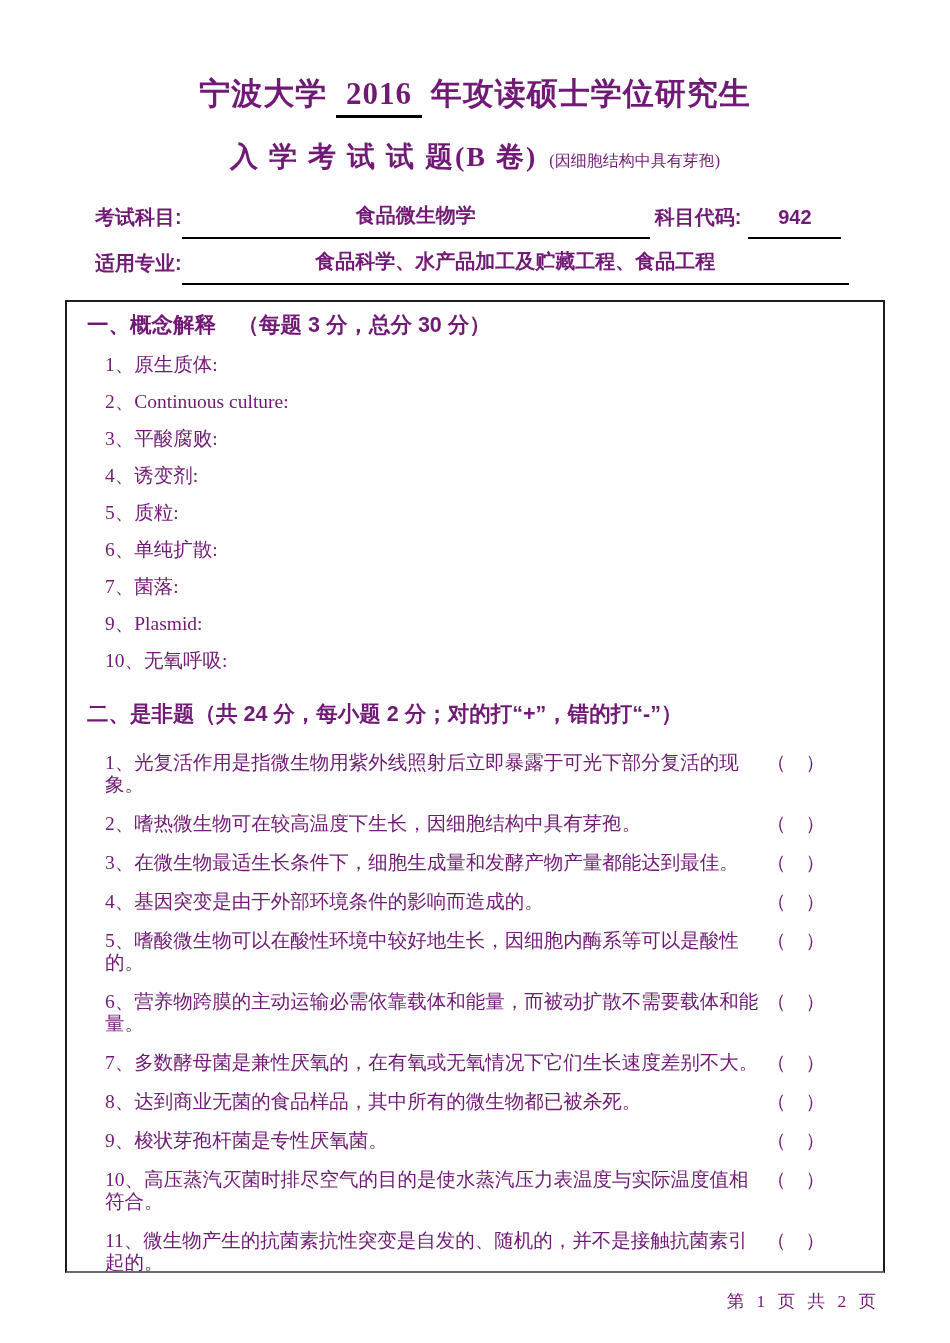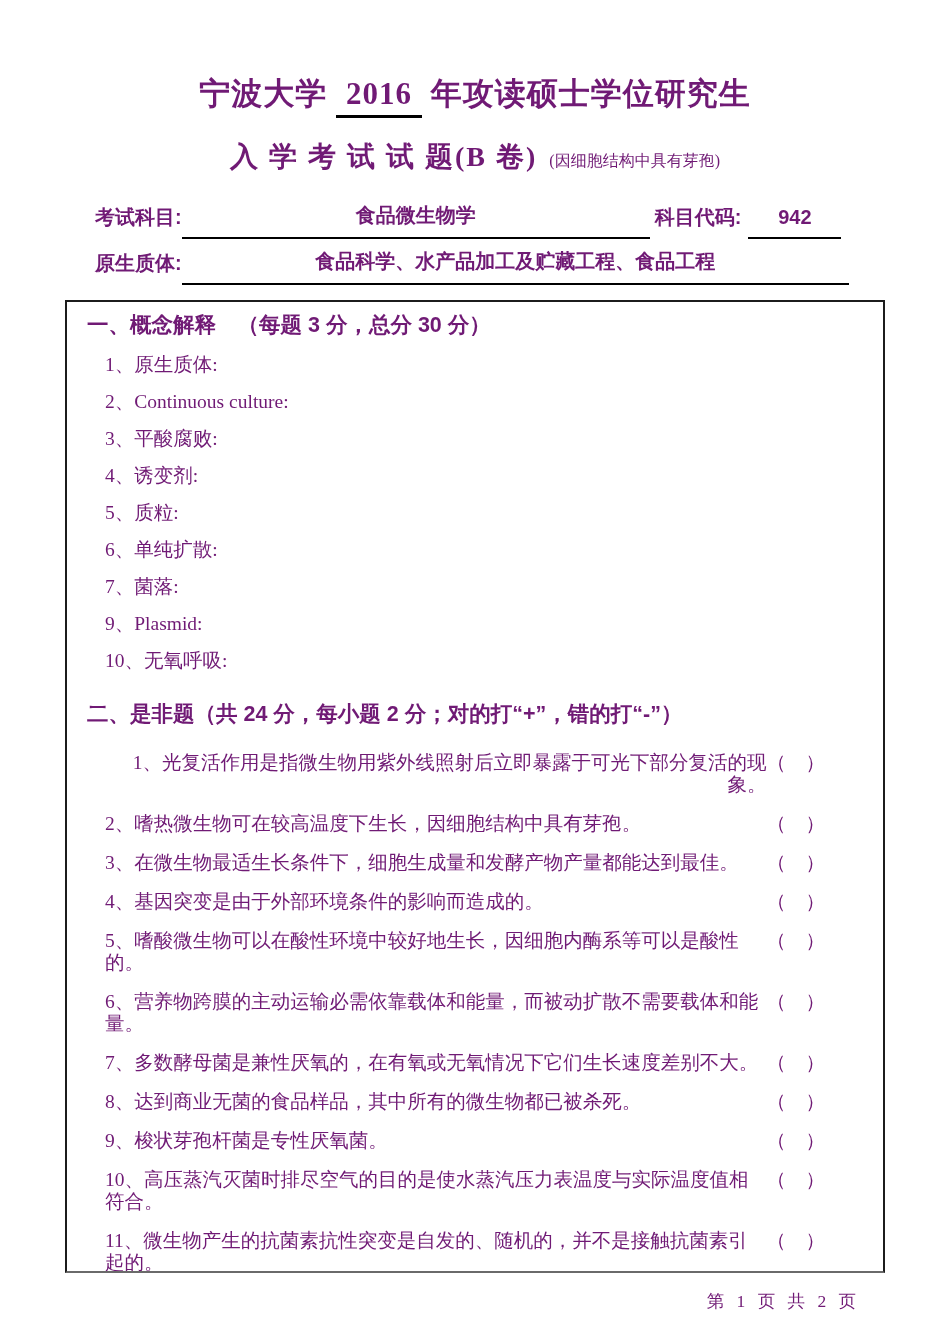--- a/index.html
+++ b/index.html
@@ -93,27 +93,27 @@
     line-height: 21px;
   }
   .s2 { margin-top: 7px; }
   .q-row {
     display: flex;
     justify-content: space-between;
     margin: 17px 58px 0 38px;
     font-size: 19.5px;
     line-height: 22px;
   }
-  .s2 .q-row:first-child { margin-top: 25px; text-align: right; }
+  .s2 .q-row:first-child { margin-top: 25px; }
   .q-brk { white-space: pre; }
   
   .footer {
     margin-top: 16px;
     text-align: right;
-    padding-right: 90px;
+    padding-right: 70px;
     font-size: 17.5px;
     letter-spacing: 4px;
   }
 </style>
 </head>
 <body>
 
 <div class="sheet">
 
   <div class="title1">
@@ -128,21 +128,21 @@
   </div>
 
   <div class="hdr">
     <div class="hrow">
       <span class="hlabel">考试科目:</span>
       <span class="hcell w1">食品微生物学</span>
       <span class="hlabel lbl2">科目代码:</span>
       <span class="hcell w2">942</span>
     </div>
     <div class="hrow">
-      <span class="hlabel">原生质体:</span>
+      <span class="hlabel">适用专业:</span>
       <span class="hcell w3">食品科学、水产品加工及贮藏工程、食品工程</span>
     </div>
   </div>
 
   <div class="box">
 
     <div class="sec-h">一、概念解释　（每题 3 分，总分 30 分）</div>
 
     <div class="s1">
       <div class="s1-item">1、原生质体:</div>

